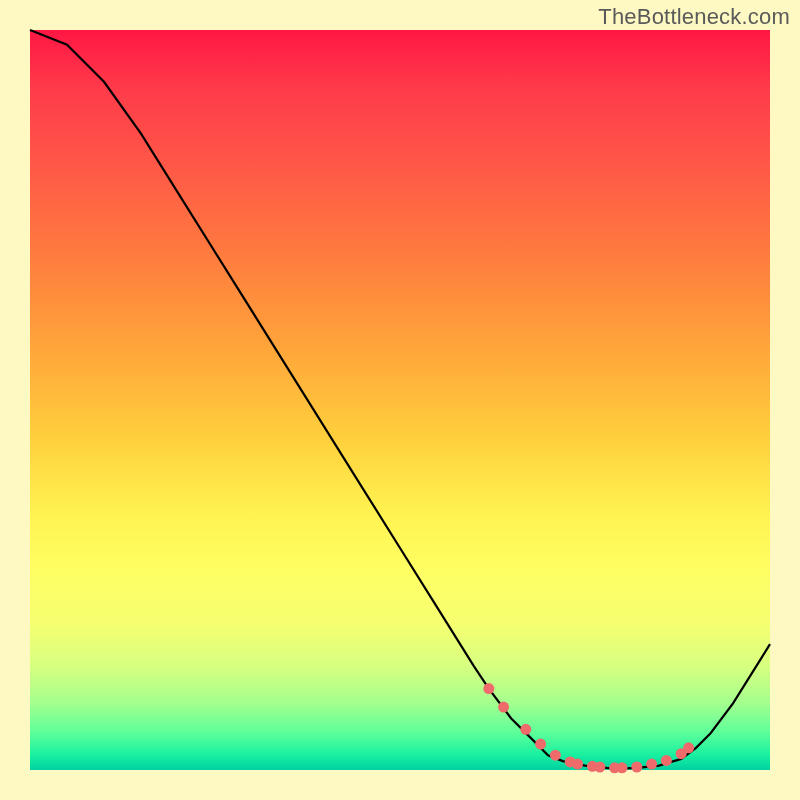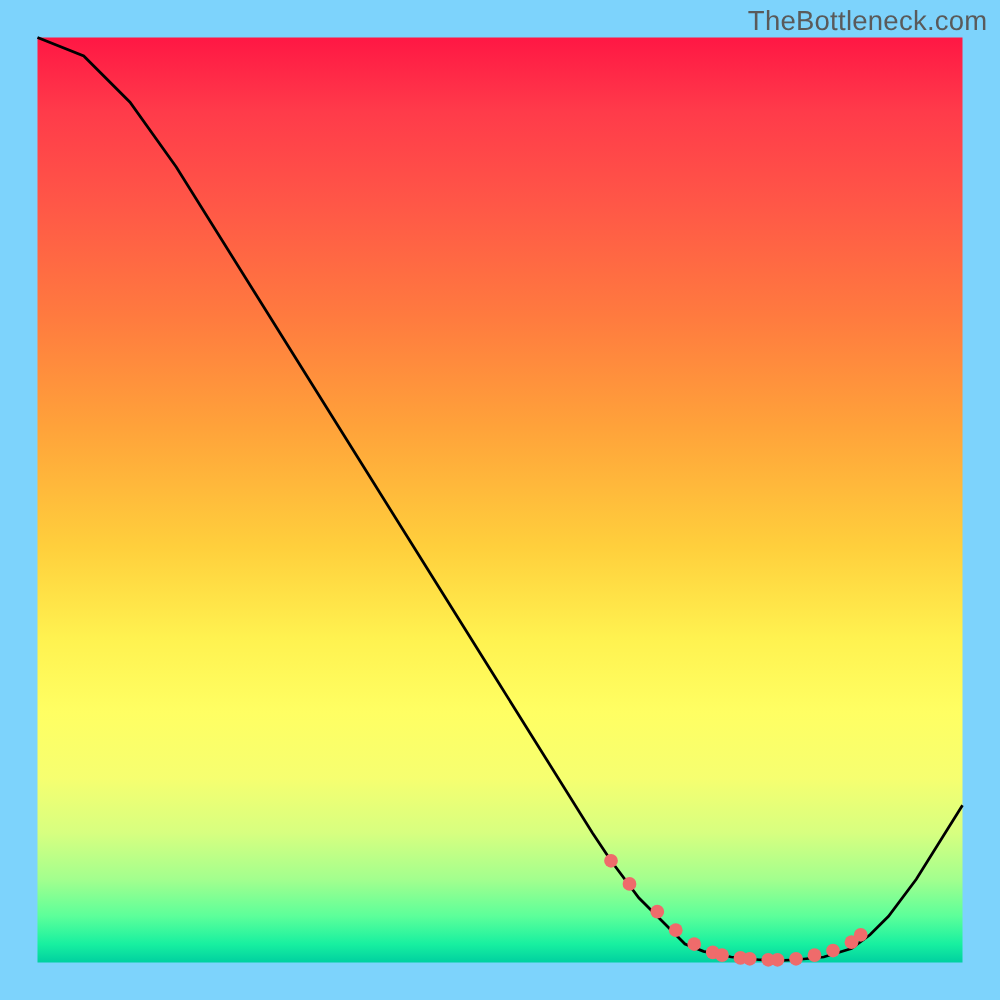--- a/index.html
+++ b/index.html
@@ -8,21 +8,21 @@
     width: 800px;
     height: 800px;
     background: #000;
     overflow: hidden;
     font-family: Arial, Helvetica, sans-serif;
   }
   .frame {
     position: relative;
     width: 800px;
     height: 800px;
-    background: #7dd3fc;
+    background: #fef9c3;
   }
   .watermark {
     position: absolute;
     top: 4px;
     right: 10px;
     font-size: 22px;
     font-weight: 500;
     color: #5a5a5a;
     letter-spacing: 0.2px;
     z-index: 10;

